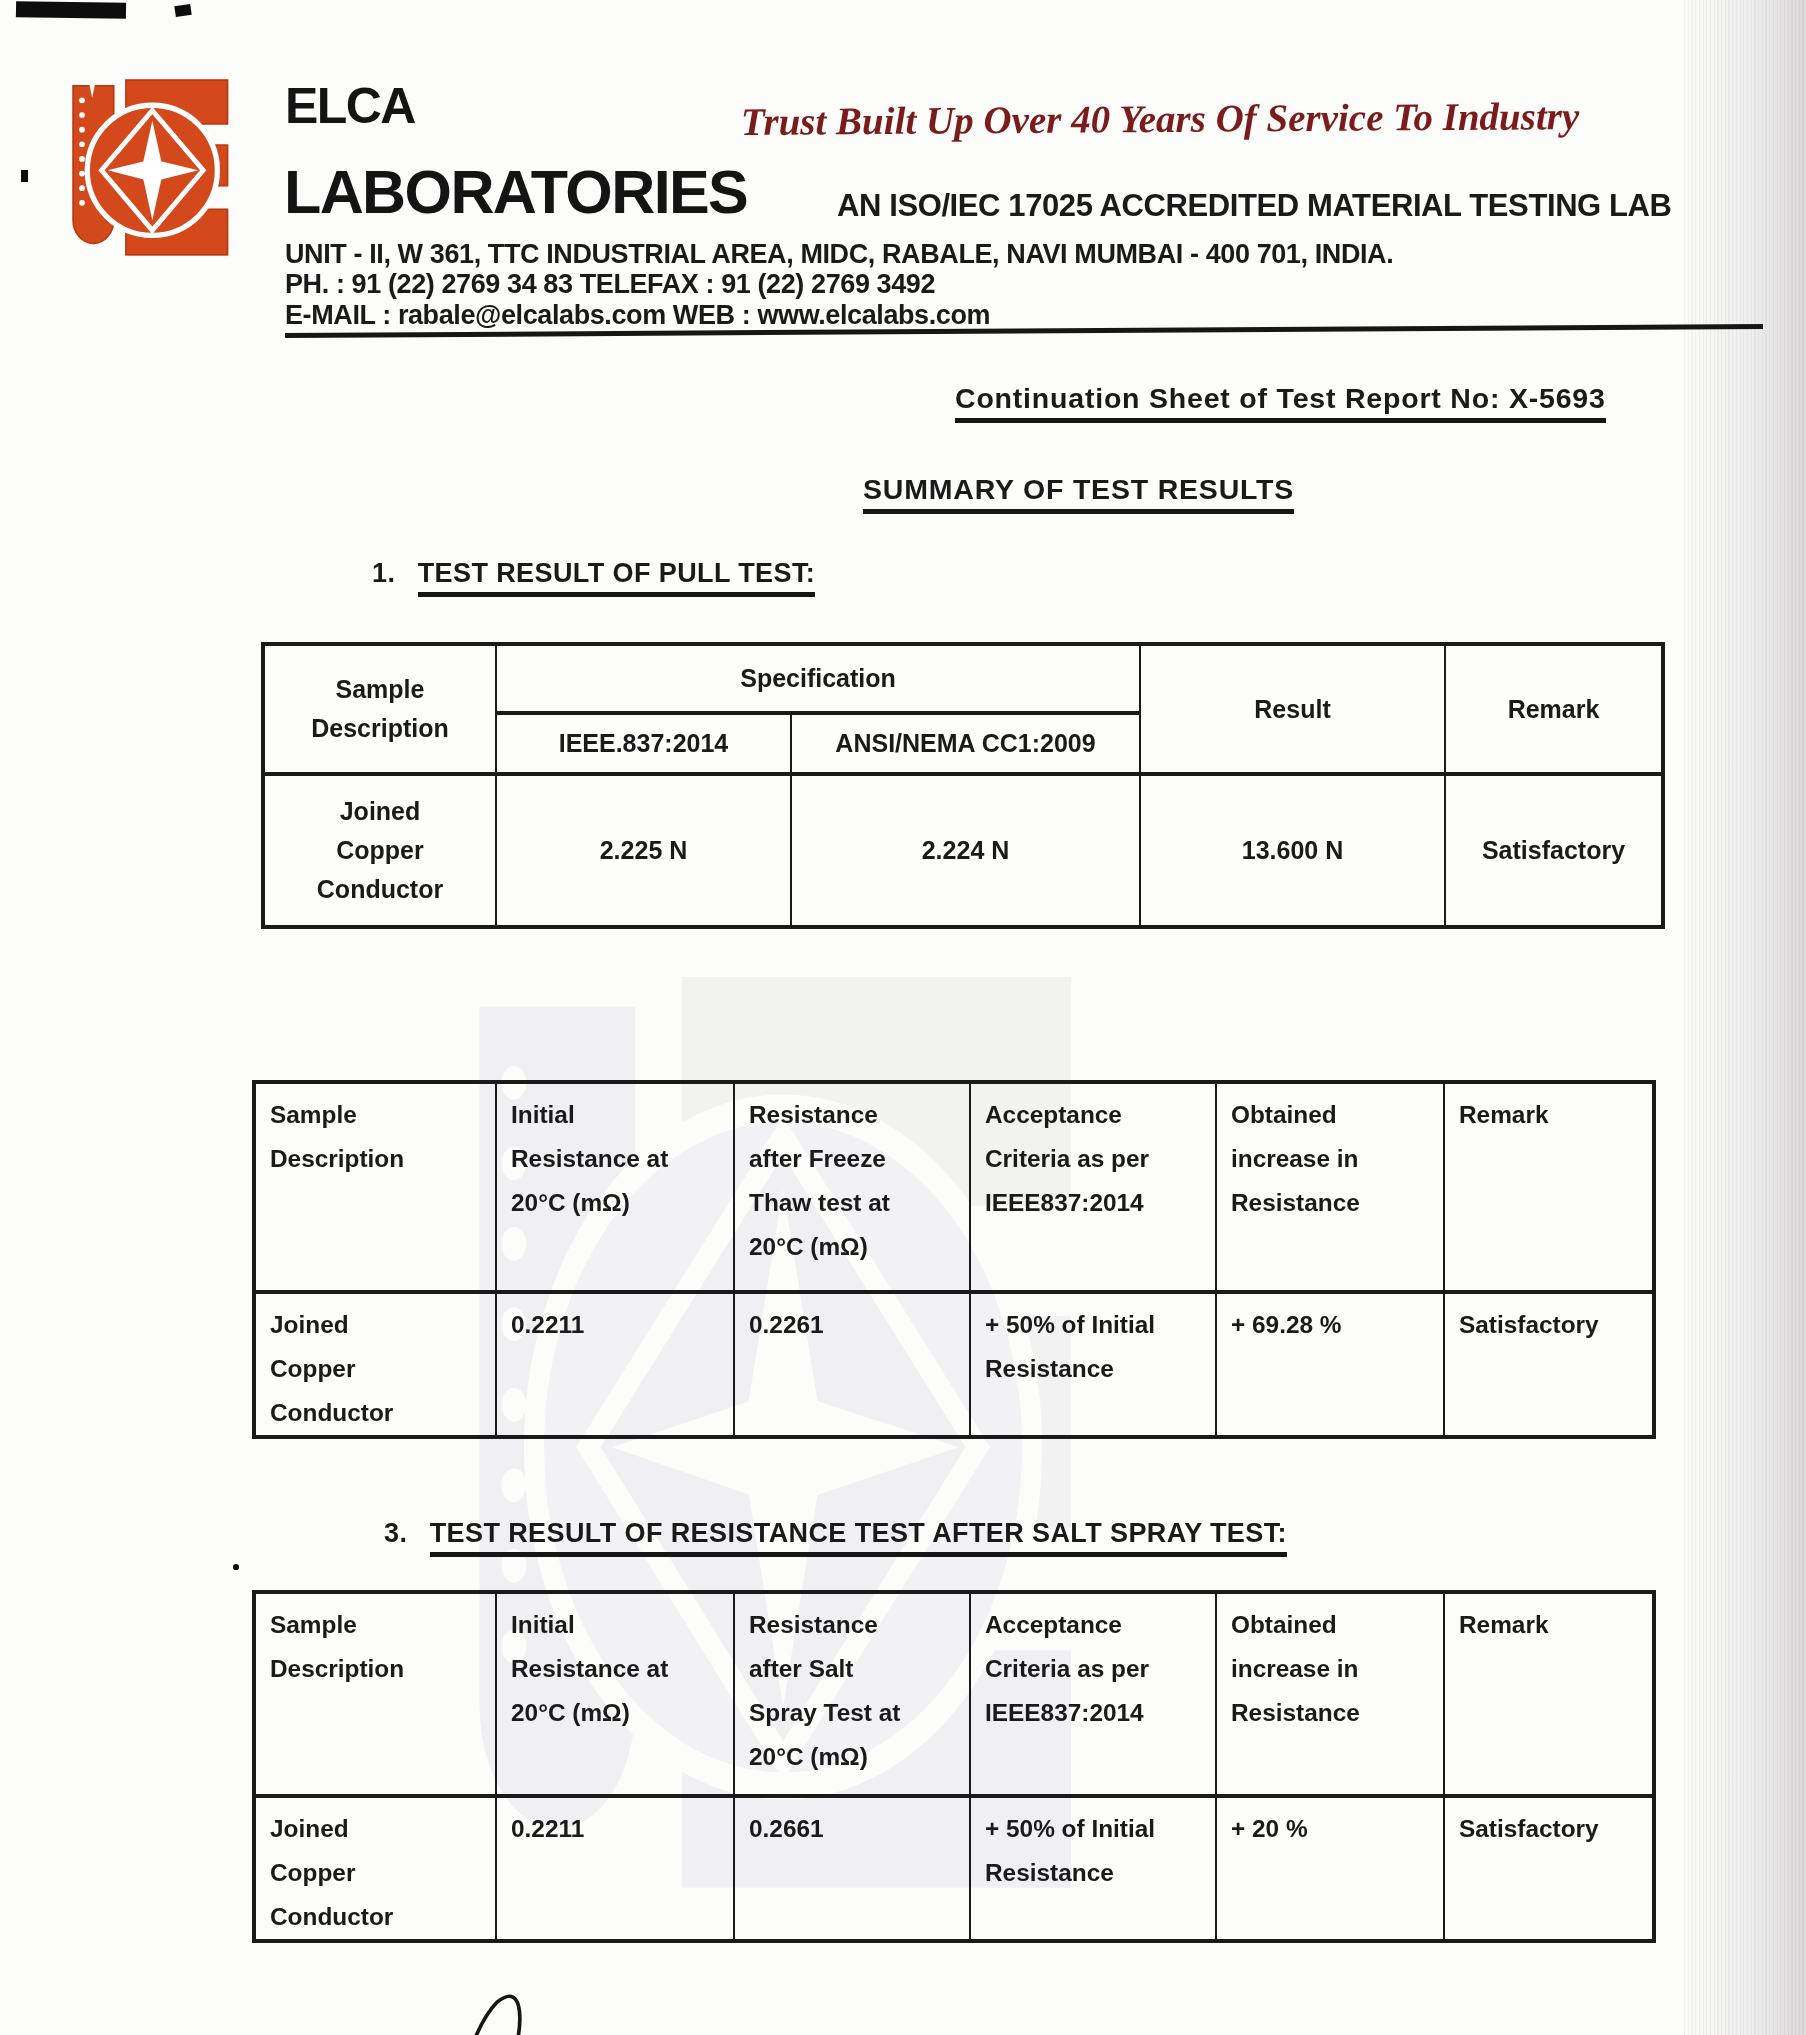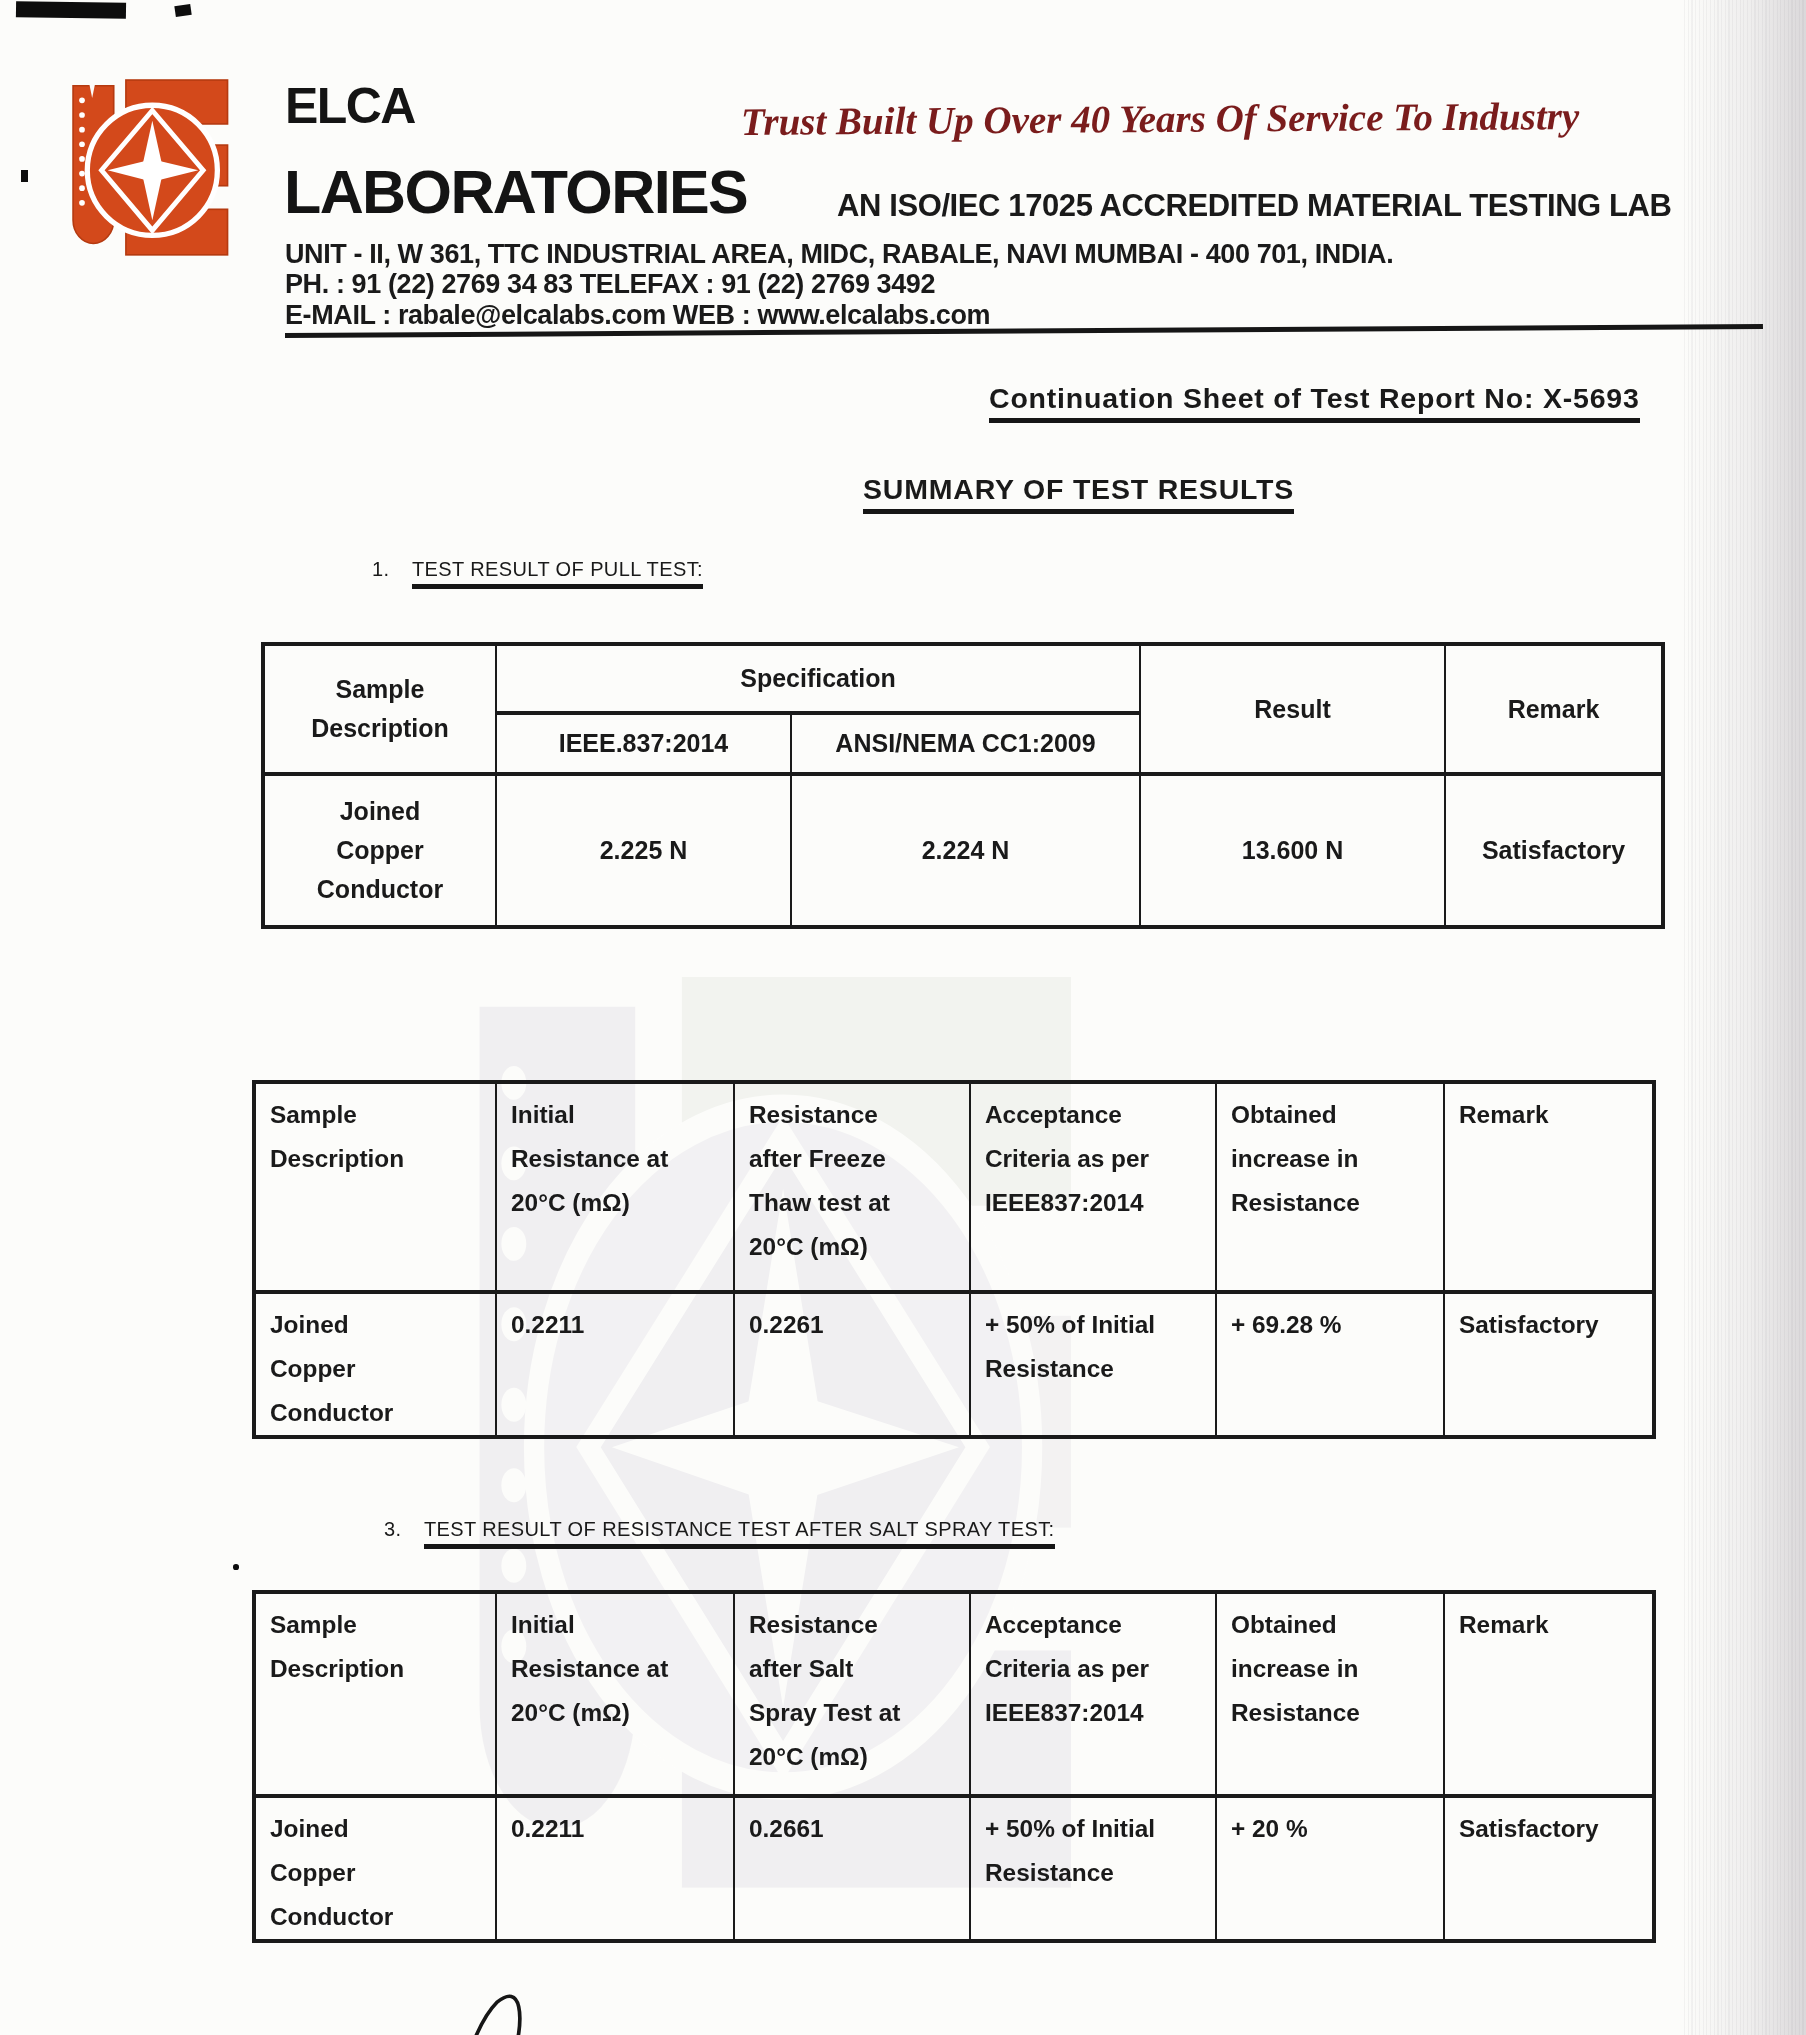--- a/index.html
+++ b/index.html
@@ -19,21 +19,21 @@
   .brand-type{font-weight:700;font-size:61px;line-height:1;letter-spacing:-1.6px;color:#141414;text-align:right;}
   .tagline{font-family:"Liberation Serif",serif;font-style:italic;font-weight:600;
            font-size:39px;color:#7a1c1c;}
   .accred{font-weight:700;font-size:31px;letter-spacing:-0.4px;}
   .hline{font-weight:700;font-size:27px;letter-spacing:-0.4px;}
   .rule{background:#161616;height:5.3px;transform:rotate(-.35deg);transform-origin:left center;}
 
   
   .u{border-bottom:5.7px solid #161616;padding-bottom:4.1px;}
   .doc-title{font-weight:700;font-size:28.5px;letter-spacing:0.8px;}
-  .sec{font-weight:400;font-size:20px;letter-spacing:0.4px;}
+  .sec{font-weight:700;font-size:27px;letter-spacing:0.4px;}
   .sec .num{margin-right:22.4px;}
 
   
   table.t{border-collapse:collapse;table-layout:fixed;position:absolute;}
   table.t td{border:2.4px solid #1a1a1a;font-weight:700;color:#1a1a1a;
              white-space:pre-line;overflow:hidden;}
   table.t1{border:4.9px solid #1a1a1a;}
   table.t1 td{font-size:25px;line-height:1.55;text-align:center;vertical-align:middle;padding:3.3px;}
   table.t1 tr.hdr td{border-bottom-width:4.9px;}
   table.t1 tr.sub td{border-bottom-width:4.9px;}
@@ -105,21 +105,21 @@
 
   <div class="abs brand-name" style="left:285px;top:81px;">ELCA</div>
   <div class="abs brand-type" style="left:284px;top:162px;">LABORATORIES</div>
   <div class="abs tagline" style="left:741px;top:96px;transform:rotate(-.4deg);">Trust Built Up Over 40 Years Of Service To Industry</div>
   <div class="abs accred" style="left:837px;top:188px;">AN ISO/IEC 17025 ACCREDITED MATERIAL TESTING LAB</div>
   <div class="abs hline" style="left:285px;top:239px;">UNIT - II, W 361, TTC INDUSTRIAL AREA, MIDC, RABALE, NAVI MUMBAI - 400 701, INDIA.</div>
   <div class="abs hline" style="left:285px;top:269px;">PH. : 91 (22) 2769 34 83  TELEFAX : 91 (22) 2769 3492</div>
   <div class="abs hline" style="left:285px;top:300px;">E-MAIL : rabale@elcalabs.com   WEB : www.elcalabs.com</div>
   <div class="abs rule" style="left:285px;top:333px;width:1478px;"></div>
 
-  <div class="abs doc-title" style="left:989px;top:382px;">
+  <div class="abs doc-title" style="left:955px;top:382px;">
     <span class="u">Continuation Sheet of Test Report No: X-5693</span>
   </div>
   <div class="abs doc-title" style="left:863px;top:473px;">
     <span class="u">SUMMARY OF TEST RESULTS</span>
   </div>
 
   <div class="abs sec" style="left:372px;top:558px;">
     <span class="num">1.</span><span class="u">TEST RESULT OF PULL TEST:</span>
   </div>
 

